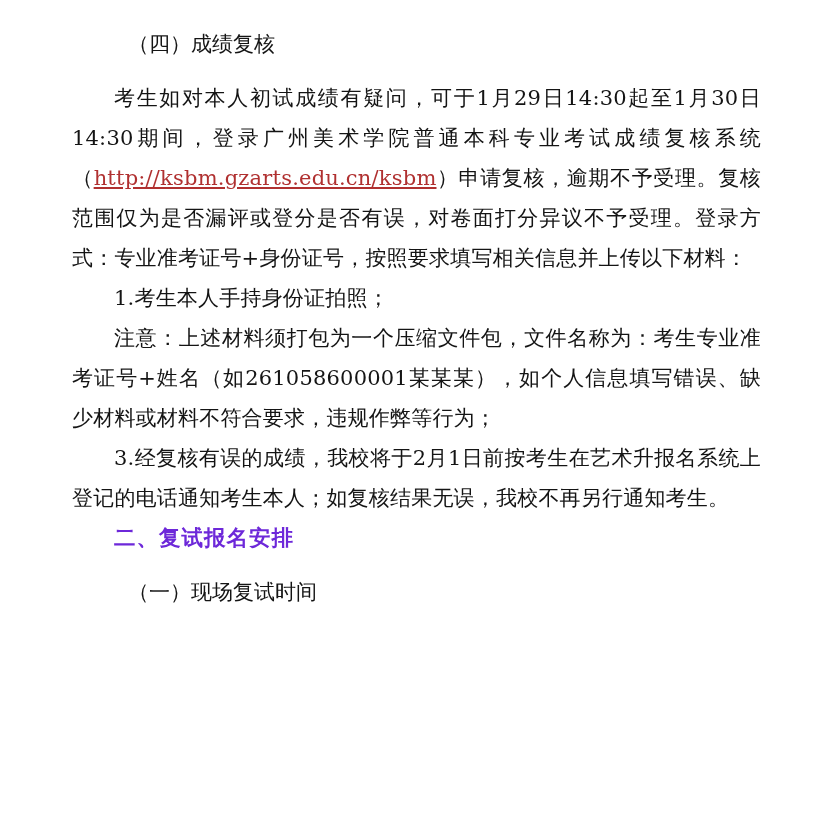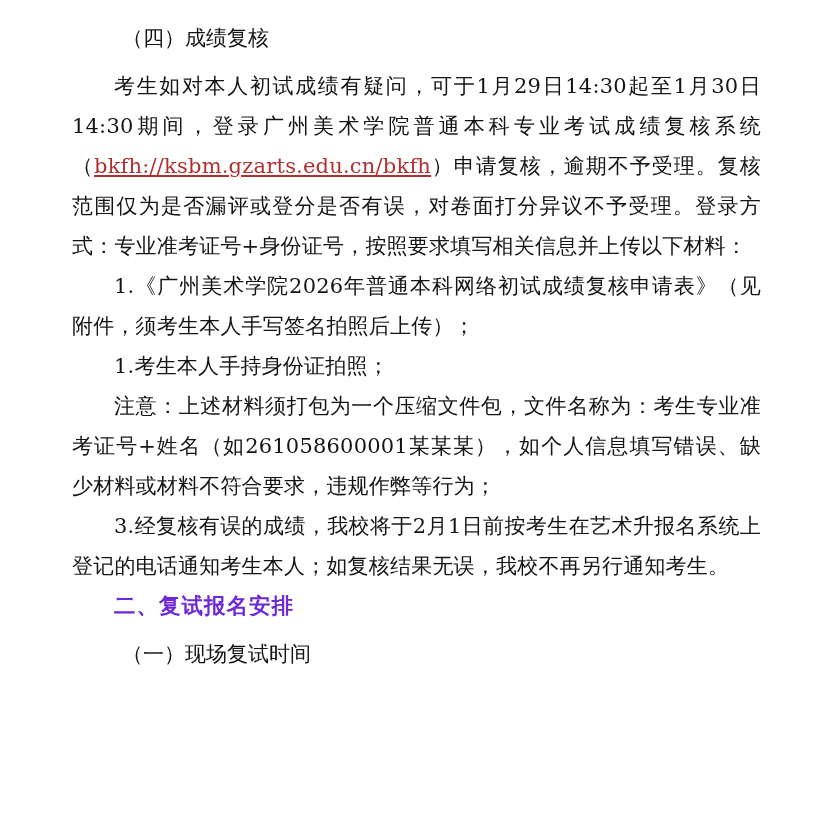--- a/index.html
+++ b/index.html
@@ -38,40 +38,39 @@
     line-height: 40px;
     margin: 0;
     font-weight: bold;
     text-indent: 42px;
     letter-spacing: 1px;
     color: #6d28d9;
   }
   .sub-heading {
     font-size: 21px;
     line-height: 40px;
-    margin: 8px;
+    margin: 14px;
     text-indent: 42px;
     color: #141414;
   }
   a.weblink {
     color: #b03030;
     text-decoration: underline;
     text-underline-offset: 2px;
   }
 </style>
 </head>
 <body>
 
 <div class="page">
 
   <p class="sub-heading">（四）成绩复核</p>
 
-  <p class="para indent"><span>考生如对本人初试成绩有疑问，可于1月29日14:30起至1月30日14:30期间，登录广州美术学院普通本科专业考试成绩复核系统（</span><a class="weblink" href="#">bkfh://ksbm.gzarts.edu.cn/bkfh</a><span>）申请复核，逾期不予受理。复核范围仅为是否漏评或登分是否有误，对卷面打分异议不予受理。登录方式：专业准考证号+身份证号，按照要求填写相关信息并上传以下材料：</span></p>
+  <p class="para indent"><span>考生如对本人初试成绩有疑问，可于1月29日14:30起至1月30日14:30期间，登录广州美术学院普通本科专业考试成绩复核系统（</span><a class="weblink" href="#">http://ksbm.gzarts.edu.cn/ksbm</a><span>）申请复核，逾期不予受理。复核范围仅为是否漏评或登分是否有误，对卷面打分异议不予受理。登录方式：专业准考证号+身份证号，按照要求填写相关信息并上传以下材料：</span></p>
 
-  <p class="para indent">1.《广州美术学院2026年普通本科网络初试成绩复核申请表》（见附件，须考生本人手写签名拍照后上传）；</p>
 
   <p class="para indent">1.考生本人手持身份证拍照；</p>
 
   <p class="para indent">注意：上述材料须打包为一个压缩文件包，文件名称为：考生专业准考证号+姓名（如261058600001某某某），如个人信息填写错误、缺少材料或材料不符合要求，违规作弊等行为；</p>
 
   <p class="para indent">3.经复核有误的成绩，我校将于2月1日前按考生在艺术升报名系统上登记的电话通知考生本人；如复核结果无误，我校不再另行通知考生。</p>
 
 
 
   <p class="heading">二、复试报名安排</p>

